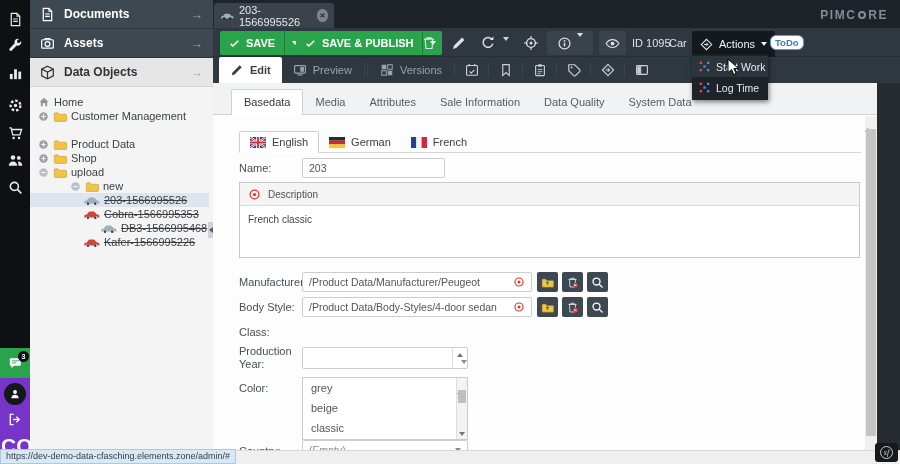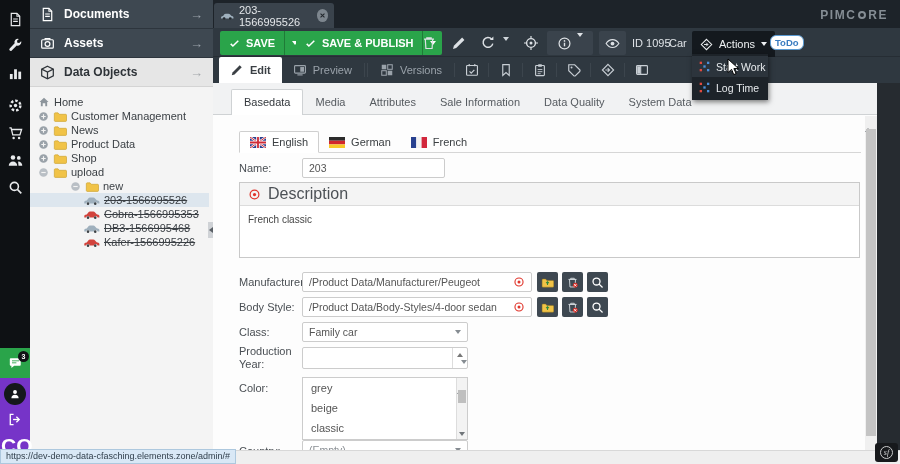--- a/index.html
+++ b/index.html
@@ -84,21 +84,21 @@
 .ltab svg{width:16px;height:11px}
 .ltab.active{background:#fff;border:1px solid #cfcfcf;border-bottom:1px solid #fff;margin-bottom:-1px;border-radius:2px 2px 0 0}
 .flabel{position:absolute;left:26px;color:#4a4f54;line-height:13px}
 .input{position:absolute;background:#fff;border:1px solid #ccc;border-radius:2px;color:#555;display:flex;align-items:center;padding:0 6px;font-size:10.5px}
 .input .cdn{margin-left:auto;color:#868c92}
 .bull{color:#e0352b}
 .bull svg{width:12px;height:12px}
 .relbtn{position:absolute;width:21px;height:20px;background:#3e4851;border-radius:2px;display:flex;align-items:center;justify-content:center;color:#fff}
 .relbtn svg{width:13px;height:13px}
 .descpanel{position:absolute;left:26px;top:67px;width:621px;height:76px;border:1px solid #c9c9c9;background:#fff}
-.desch{height:23px;background:#f4f4f4;border-bottom:1px solid #dcdcdc;display:flex;align-items:center;gap:7px;padding:0 8px;color:#4c5156;font-size:16px}
+.desch{height:23px;background:#f4f4f4;border-bottom:1px solid #dcdcdc;display:flex;align-items:center;gap:7px;padding:0 8px;color:#4c5156;font-size:10px}
 .desch svg{width:13px;height:13px}
 .descb{padding:8px;font-size:10px;color:#444}
 .spincol{margin-left:auto;width:15px;height:100%;border-left:1px solid #ddd;display:flex;flex-direction:column;align-items:center;justify-content:center;gap:3px;color:#777}
 .list{position:absolute;left:89px;top:262px;width:166px;height:63px;background:#fff;border:1px solid #ccc}
 .litem{height:20px;line-height:20px;padding-left:8px;color:#555}
 .lsb{position:absolute;right:0;top:0;bottom:0;width:11px;background:#f3f3f3;border-left:1px solid #ddd}
 .lsb .cup,.lsb .cdn{margin:3px auto;color:#707579}
 .lthumb{position:absolute;left:1px;top:12px;width:8px;height:13px;background:#bfbfbf}
 .lsb .bot{position:absolute;bottom:0;left:0;right:0}
 .cscroll{position:absolute;left:652px;top:1px;width:12px;height:334px;background:#f0f0f0}
@@ -231,34 +231,20 @@
               <path d="M4.8 8h6.4M8 4.8v6.4" stroke="#f4f4f4" stroke-width="1.7"></path>
             </svg>
           </span>
         <span class="fold">
             <svg viewBox="0 0 16 13">
               <path d="M1.3 3.2c0-.6.4-1 1-1h3.4l1.5 1.7h7.5c.6 0 1 .4 1 1v6.4c0 .6-.4 1-1 1H2.3c-.6 0-1-.4-1-1z" fill="#f1c347" stroke="#cda32f" stroke-width=".8"></path>
             </svg>
           </span>
         <span>Customer Management</span>
       </div>
-      <div class="trow" style="top:36px;padding-left:8px">
-        <span class="exp">
-            <svg viewBox="0 0 16 16">
-              <circle cx="8" cy="8" r="6.2" fill="#9aa2a9"></circle>
-              <path d="M4.8 8h6.4M8 4.8v6.4" stroke="#f4f4f4" stroke-width="1.7"></path>
-            </svg>
-          </span>
-        <span class="fold">
-            <svg viewBox="0 0 16 13">
-              <path d="M1.3 3.2c0-.6.4-1 1-1h3.4l1.5 1.7h7.5c.6 0 1 .4 1 1v6.4c0 .6-.4 1-1 1H2.3c-.6 0-1-.4-1-1z" fill="#f1c347" stroke="#cda32f" stroke-width=".8"></path>
-            </svg>
-          </span>
-        <span>News</span>
-      </div>
       <div class="trow" style="top:50px;padding-left:8px">
         <span class="exp">
             <svg viewBox="0 0 16 16">
               <circle cx="8" cy="8" r="6.2" fill="#9aa2a9"></circle>
               <path d="M4.8 8h6.4M8 4.8v6.4" stroke="#f4f4f4" stroke-width="1.7"></path>
             </svg>
           </span>
         <span class="fold">
             <svg viewBox="0 0 16 13">
               <path d="M1.3 3.2c0-.6.4-1 1-1h3.4l1.5 1.7h7.5c.6 0 1 .4 1 1v6.4c0 .6-.4 1-1 1H2.3c-.6 0-1-.4-1-1z" fill="#f1c347" stroke="#cda32f" stroke-width=".8"></path>
@@ -321,21 +307,21 @@
       <div class="trow" style="top:120px;padding-left:53px">
         <span class="caric" style="color:#d2433c">
             <svg viewBox="0 0 20 12">
               <path d="M1.5 9.5V8c0-.8.5-1.5 1.3-1.7l1.6-.4 1.8-2.3c.5-.6 1.2-1 2-1h3.9c.8 0 1.6.4 2.1 1l1.9 2.2 2 .5c.7.2 1.2.9 1.2 1.7v1.5h-2.1a2.3 2.3 0 0 0-4.5 0H8.1a2.3 2.3 0 0 0-4.5 0z" fill="currentColor"></path>
               <circle cx="5.9" cy="9.7" r="1.5" fill="#3c4246"></circle>
               <circle cx="14.4" cy="9.7" r="1.5" fill="#3c4246"></circle>
             </svg>
           </span>
         <span class="cut">Cobra-1566995353</span>
       </div>
-      <div class="trow" style="top:134px;padding-left:53px">
+      <div class="trow" style="top:134px;padding-left:70px">
         <span class="caric" style="color:#9fb0bd">
             <svg viewBox="0 0 20 12">
               <path d="M1.5 9.5V8c0-.8.5-1.5 1.3-1.7l1.6-.4 1.8-2.3c.5-.6 1.2-1 2-1h3.9c.8 0 1.6.4 2.1 1l1.9 2.2 2 .5c.7.2 1.2.9 1.2 1.7v1.5h-2.1a2.3 2.3 0 0 0-4.5 0H8.1a2.3 2.3 0 0 0-4.5 0z" fill="currentColor"></path>
               <circle cx="5.9" cy="9.7" r="1.5" fill="#3c4246"></circle>
               <circle cx="14.4" cy="9.7" r="1.5" fill="#3c4246"></circle>
             </svg>
           </span>
         <span class="cut">DB3-1566995468</span>
       </div>
       <div class="trow" style="top:148px;padding-left:53px">
@@ -636,24 +622,20 @@
           </svg>
         </div>
       <div class="relbtn" style="left:374px;top:182px">
           <svg viewBox="0 0 16 16">
             <circle cx="6.8" cy="6.8" r="4.3" fill="none" stroke="currentColor" stroke-width="1.6"></circle>
             <path d="M10 10l4.2 4.2" stroke="currentColor" stroke-width="1.6"></path>
           </svg>
         </div>
 
       <div class="flabel" style="top:211px">Class:</div>
-      <div class="input" style="left:89px;top:207px;width:166px;height:20px">
-        <span>Family car</span>
-        <i class="cdn"></i>
-      </div>
 
       <div class="flabel" style="top:230px;width:58px">Production Year:</div>
       <div class="input" style="left:89px;top:232px;width:166px;height:22px;padding-right:0">
         <span class="spincol">
             <i class="cup"></i>
             <i class="cdn"></i>
           </span>
       </div>
 
       <div class="flabel" style="top:267px">Color:</div>

